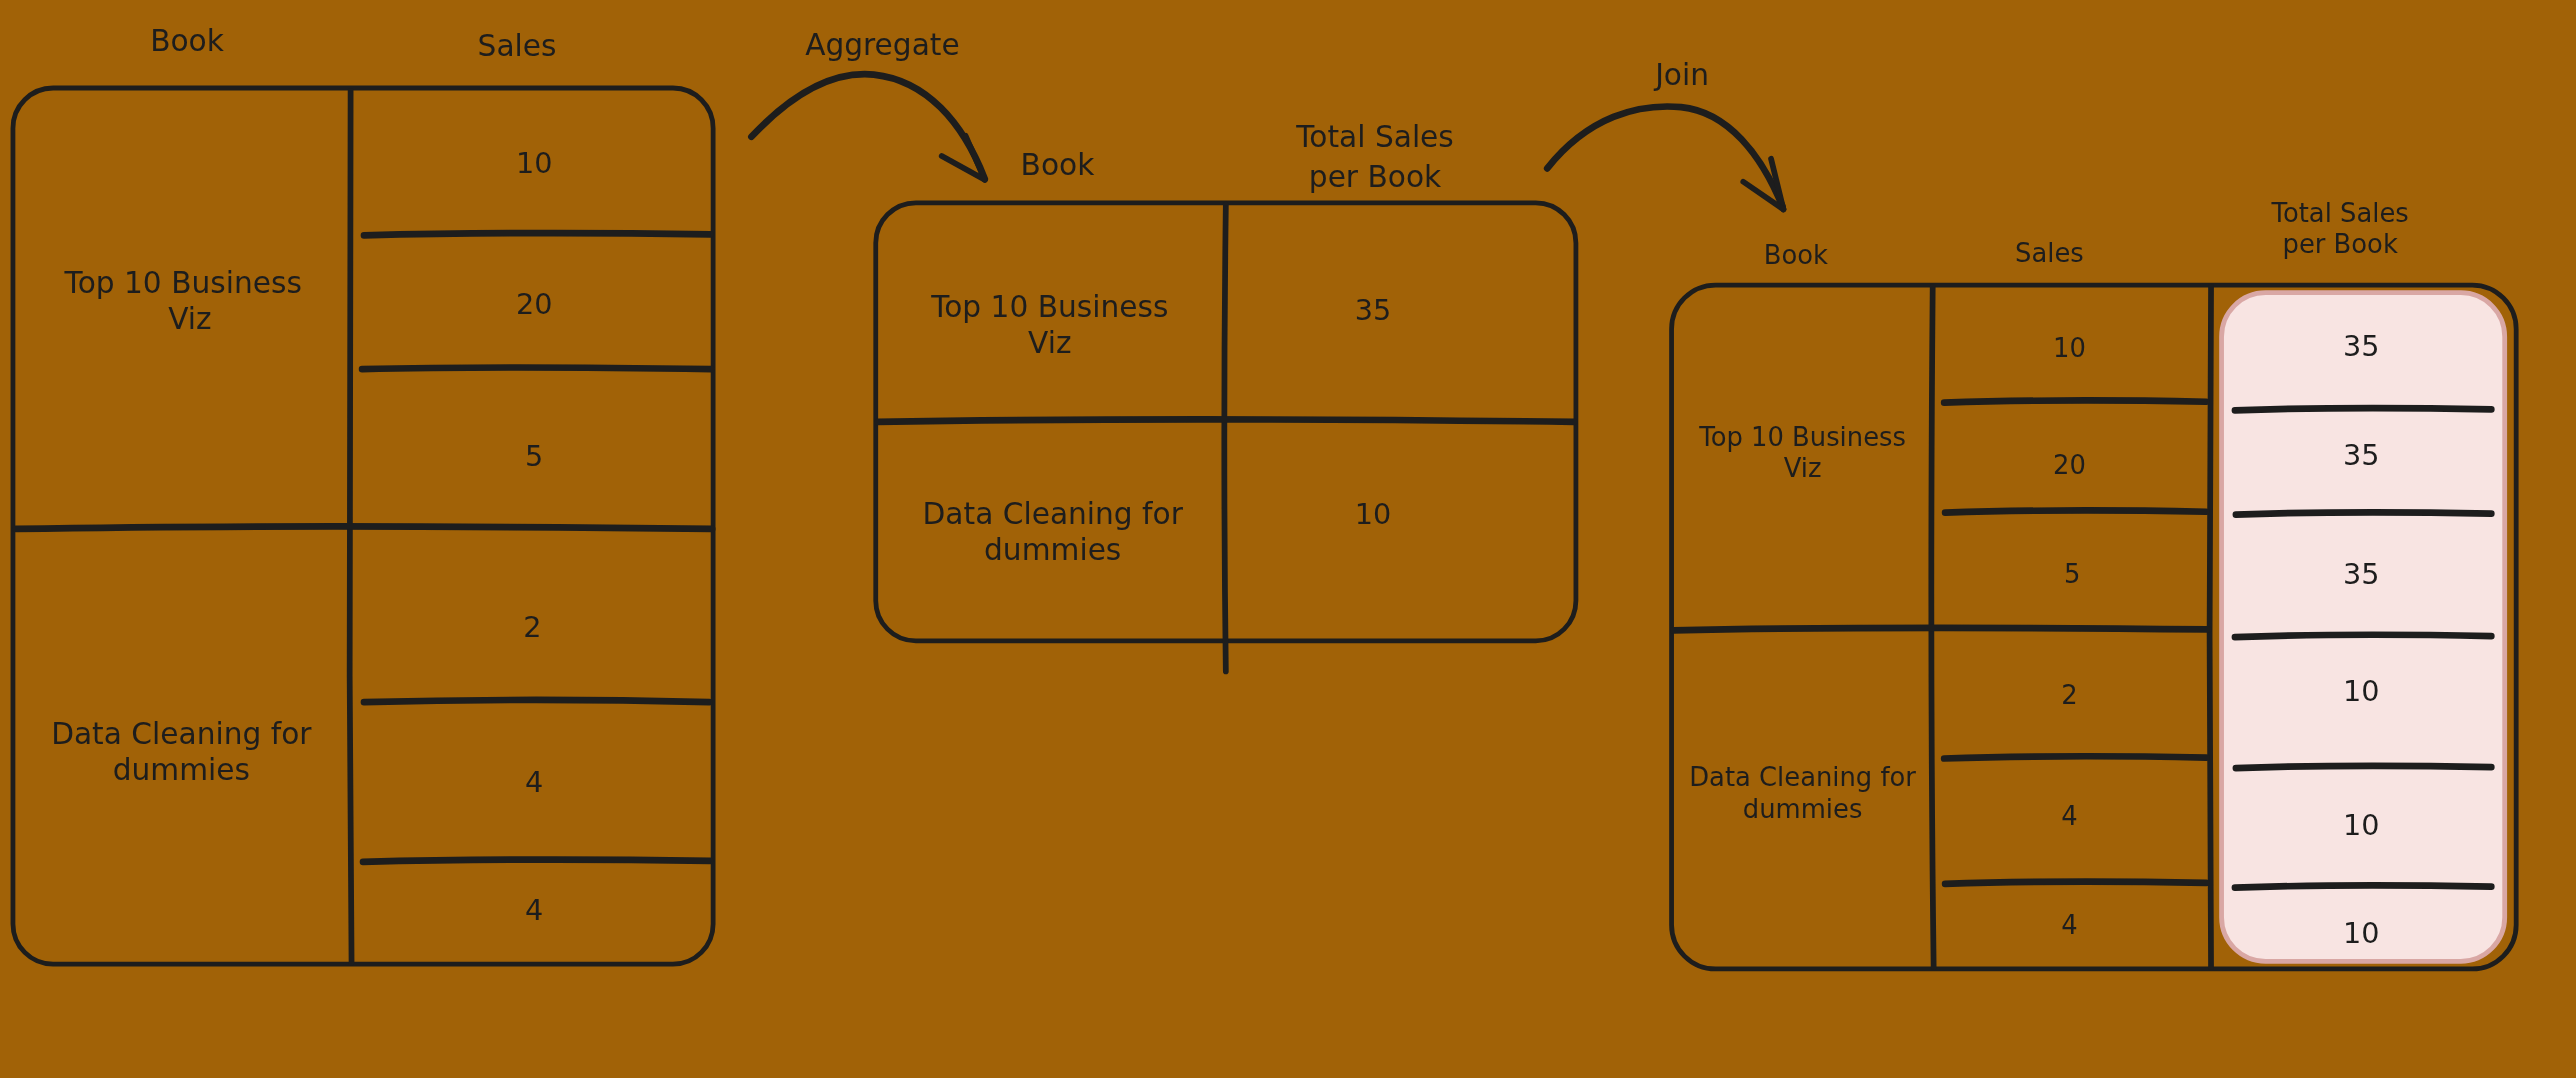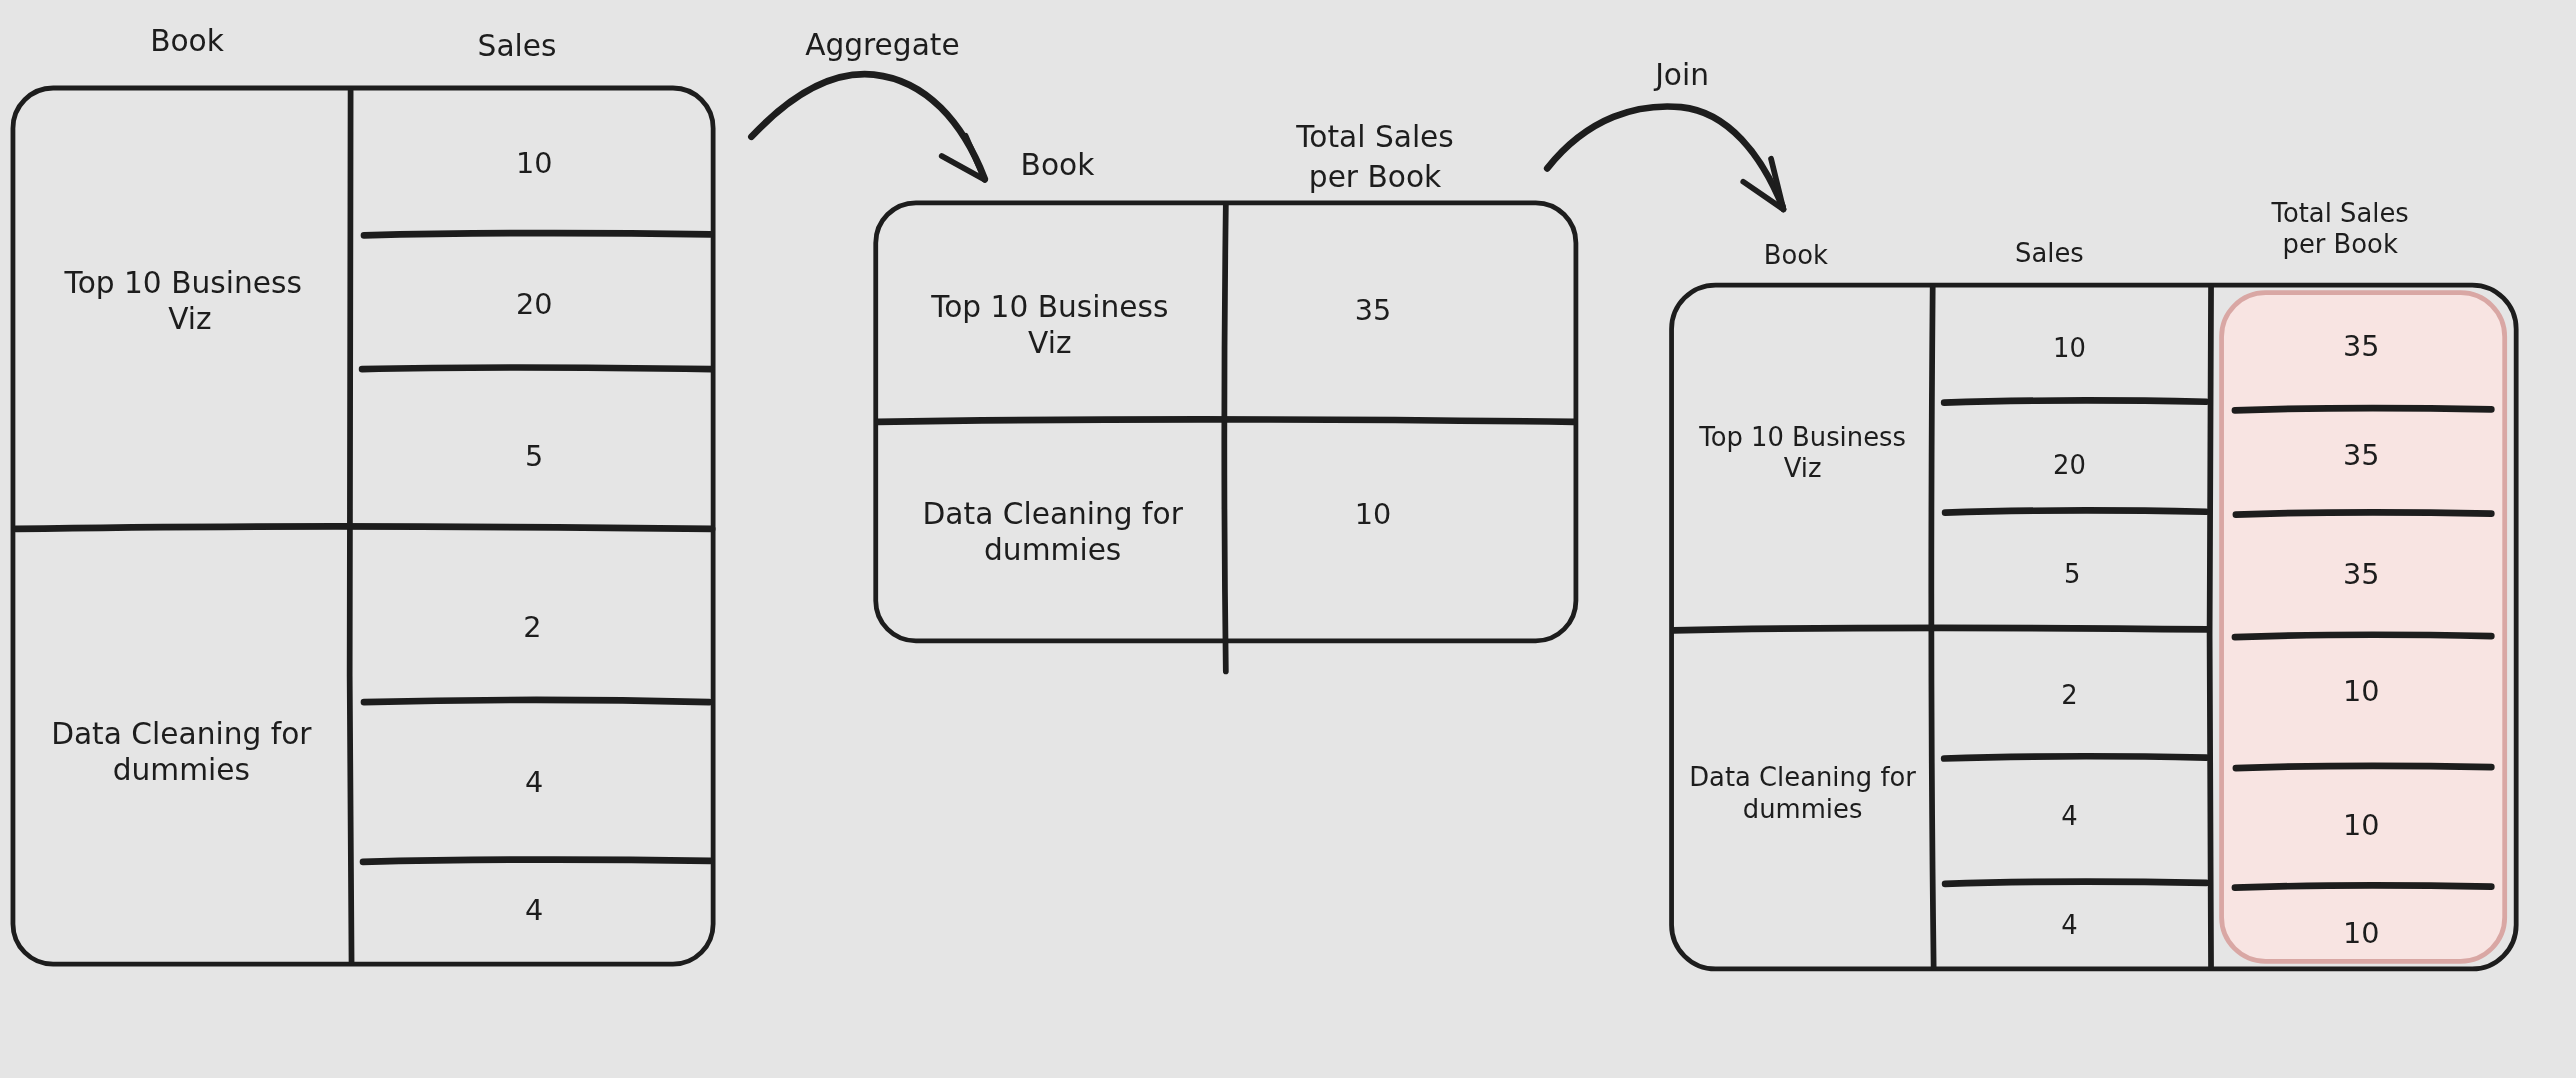--- a/index.html
+++ b/index.html
@@ -1,21 +1,21 @@
 <!DOCTYPE html>
 <html style="--ink: #1d1d1d; --pink-fill: #f8e4e2; --pink-stroke: #d9a7a4;"><head>
 <meta charset="utf-8">
 <style>
   :root{
     --ink:#1d1d1d;
     --pink-fill:#f8e4e2;
     --pink-stroke:#d9a7a4;
   }
   html,body{margin:0;padding:0;background:#ffffff;}
-  .canvas{width:2576px;height:1078px;position:relative;background:#e5e5e5;}
+  .canvas{width:2576px;height:1078px;position:relative;background:#a16207;}
   svg{display:block;}
   .stroke{fill:none;stroke:var(--ink);stroke-linecap:round;stroke-linejoin:round;}
   .w5{stroke-width:5px;}
   .w6{stroke-width:6px;}
   .w7{stroke-width:7px;}
   .hl-box{fill:var(--pink-fill);stroke:var(--pink-stroke);stroke-width:5px;}
   text{
     font-family:"DejaVu Sans", sans-serif;
     fill:var(--ink);
     text-anchor:middle;

